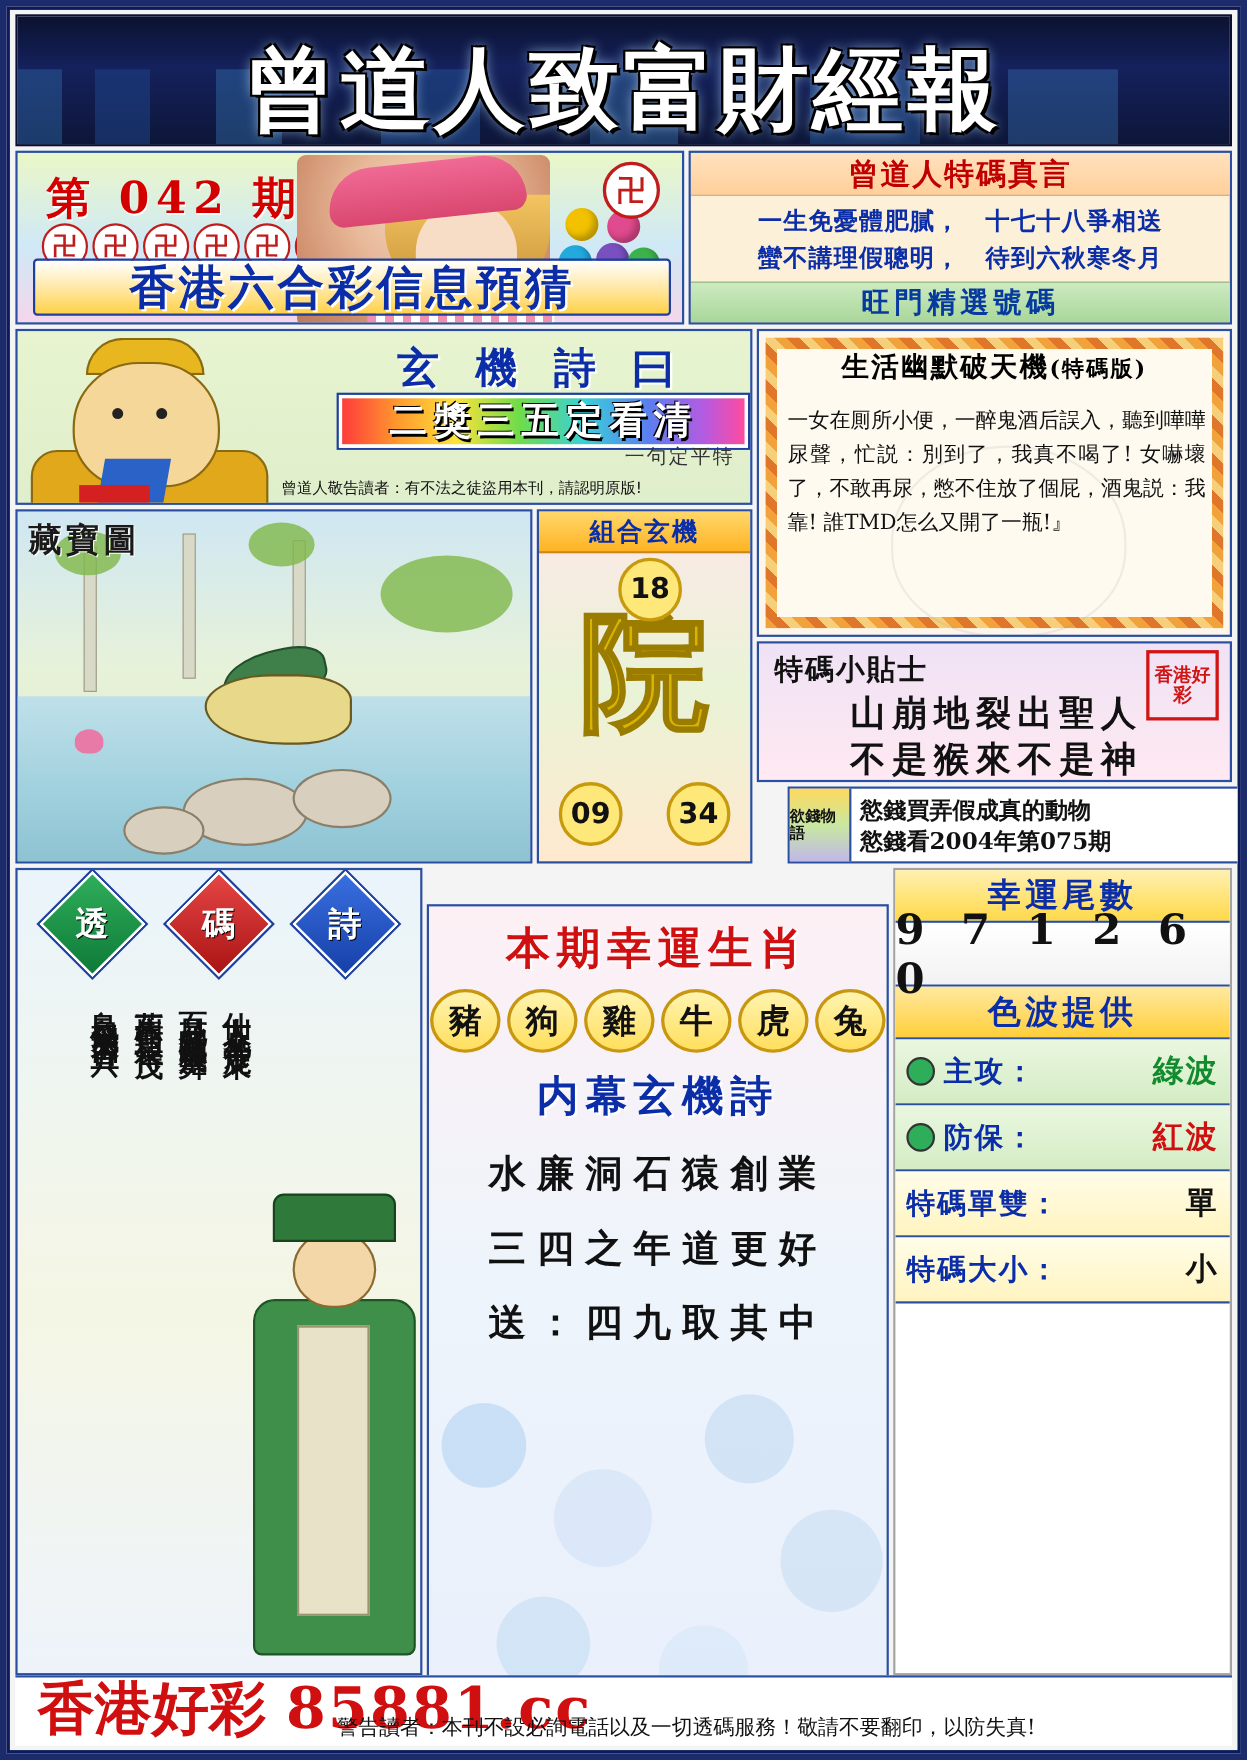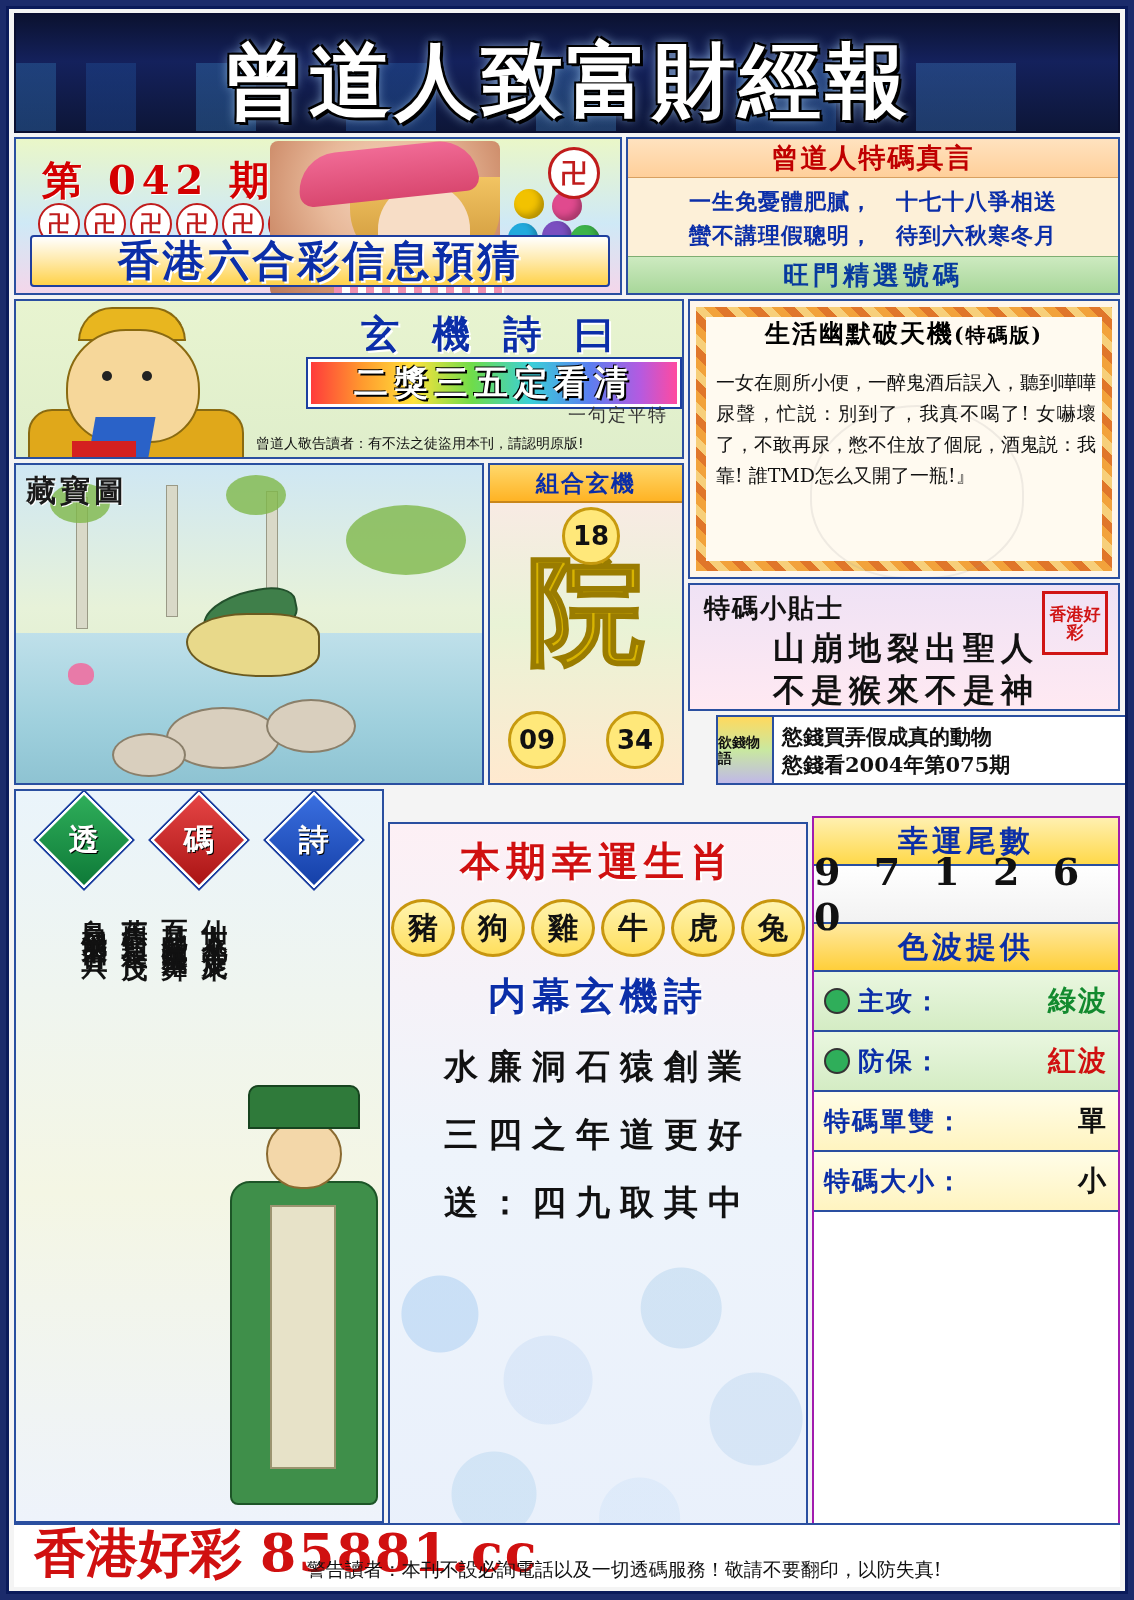--- a/index.html
+++ b/index.html
@@ -395,23 +395,22 @@
       radial-gradient(circle at 70% 18%,rgba(170,205,235,.4) 0 40px,transparent 41px),
       radial-gradient(circle at 88% 55%,rgba(190,215,240,.45) 0 46px,transparent 47px),
       radial-gradient(circle at 25% 80%,rgba(175,210,238,.4) 0 42px,transparent 43px),
       radial-gradient(circle at 60% 88%,rgba(205,225,248,.4) 0 40px,transparent 41px);
     z-index:0;
   }
   .lucky-panel > *:not(.mosaic){position:relative;z-index:1;}
 
   .right-col{
     position:absolute;left:803px;top:780px;width:308px;height:734px;
-    border:2px solid #a21caf;box-sizing:border-box;overflow:hidden;
+    border:2px solid #a3a3a3;box-sizing:border-box;overflow:hidden;
     background:#ffffff;
-    margin-top:27px;
   }
   .rc-head{
     height:46px;background:linear-gradient(180deg,#fff0b0,#ffd94a);
     display:flex;align-items:center;justify-content:center;
     font-family:"DejaVu Serif","Liberation Serif",serif;
     font-weight:bold;font-size:30px;color:#0b2ea8;letter-spacing:4px;
     border-bottom:2px solid #2a4fa0;
   }
   .rc-tail{
     height:56px;background:linear-gradient(180deg,#ffffff,#f2f2f2);

